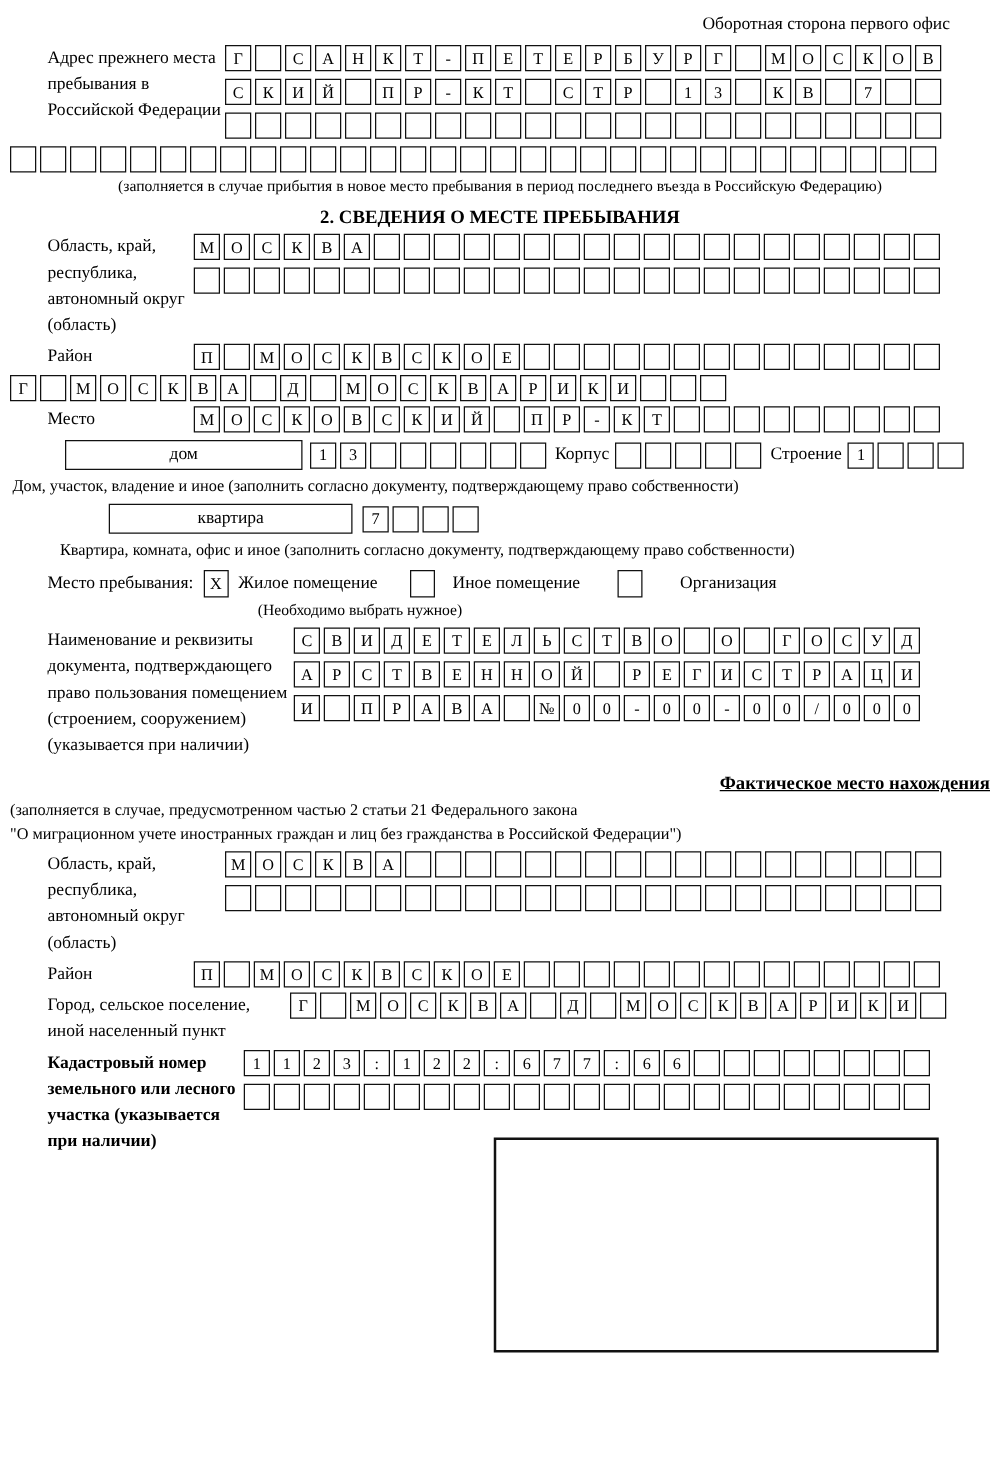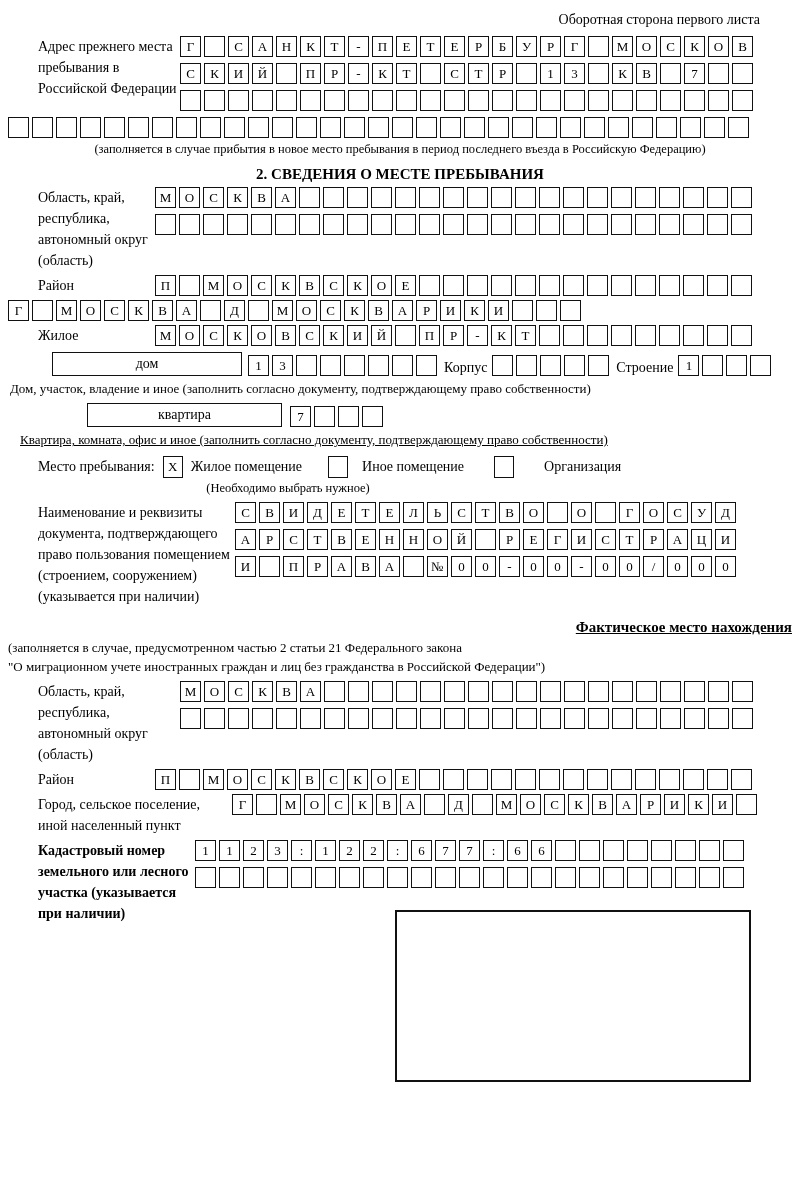--- a/index.html
+++ b/index.html
@@ -13,42 +13,42 @@
   .cellgrid{display:flex;flex-direction:column;gap:6px;}
   .cellrow{display:flex;gap:3px;}
   .cell{box-sizing:border-box;width:21px;height:21px;border:1.6px solid #111;
         font-size:13px;display:flex;align-items:center;justify-content:center;flex:none;background:#fff;}
   .fullrow{margin:6px 0 0 0;}
   .caption{font-size:12.5px;line-height:15px;text-align:center;margin-top:4px;}
   .caption-left{font-size:13px;line-height:16px;text-align:left;margin:5px 0 2px 2px;}
   .h2{font-weight:bold;font-size:15px;text-align:center;margin:9px 0 4px 0;}
   .h3{font-weight:bold;font-size:15px;text-align:right;margin:12px 0 3px 0;text-decoration:underline;}
   .field{display:flex;margin-top:4px;}
-  .house-row{display:flex;align-items:flex-end;margin-top:6px;padding-left:44px;}
+  .house-row{display:flex;align-items:center;margin-top:6px;padding-left:44px;}
   .inputbox{box-sizing:border-box;border:1.6px solid #111;height:24px;
             display:flex;align-items:center;justify-content:center;font-size:14px;background:#fff;flex:none;}
   .dom-box{width:190px;}
   .kv-box{width:195px;margin-left:35px;}
   .inline-label{margin:0 5px 0 7px;flex:none;}
   .house-row .cellrow{align-items:center;}
   .stay-row{display:flex;align-items:center;margin:8px 0 0 30px;}
   .cb{box-sizing:border-box;width:20px;height:22px;border:1.6px solid #111;
       display:flex;align-items:center;justify-content:center;font-size:13px;flex:none;background:#fff;}
   .stay-note{font-size:12.5px;text-align:center;margin:3px 0 0 0;width:560px;}
   .notes{font-size:13px;line-height:17px;text-align:left;margin-top:2px;}
   .mark-area{margin-left:387px;width:368px;margin-top:-14px;}
   .mark-box{box-sizing:border-box;border:2px solid #111;width:356px;height:172px;background:#fff;}
   .mark-note{font-size:13px;line-height:18.5px;text-align:center;margin-top:4px;width:368px;}
 </style>
 </head>
 <body>
 
 <div class="page">
 
-  <div class="header-note">Оборотная сторона первого листа</div>
+  <div class="header-note">Оборотная сторона первого офис</div>
 
   <div class="block">
     <div class="flabel w172">Адрес прежнего места пребывания в Российской Федерации</div>
     <div class="cellgrid">
       <div class="cellrow">
           <span class="cell">Г</span>
           <span class="cell"></span>
           <span class="cell">С</span>
           <span class="cell">А</span>
           <span class="cell">Н</span>
@@ -277,21 +277,21 @@
         <span class="cell">И</span>
         <span class="cell">К</span>
         <span class="cell">И</span>
         <span class="cell"></span>
         <span class="cell"></span>
         <span class="cell"></span>
       </div>
   </div>
 
   <div class="field">
-    <div class="flabel w147">Жилое</div>
+    <div class="flabel w147">Место</div>
     <div class="cellrow">
         <span class="cell">М</span>
         <span class="cell">О</span>
         <span class="cell">С</span>
         <span class="cell">К</span>
         <span class="cell">О</span>
         <span class="cell">В</span>
         <span class="cell">С</span>
         <span class="cell">К</span>
         <span class="cell">И</span>
@@ -348,21 +348,21 @@
   <div class="house-row">
     <div class="inputbox kv-box">квартира</div>
     <span style="width:8px;flex:none;"></span>
     <div class="cellrow">
         <span class="cell">7</span>
         <span class="cell"></span>
         <span class="cell"></span>
         <span class="cell"></span>
       </div>
   </div>
-  <div class="caption-left" style="margin-left:12px;text-decoration:underline;">Квартира, комната, офис и иное (заполнить согласно документу, подтверждающему право собственности)</div>
+  <div class="caption-left" style="margin-left:40px;">Квартира, комната, офис и иное (заполнить согласно документу, подтверждающему право собственности)</div>
 
   <div class="stay-row">
     <span>Место пребывания:</span>
     <span class="cb" style="margin-left:8px;">X</span>
     <span style="margin-left:8px;">Жилое помещение</span>
     <span class="cb" style="margin-left:26px;"></span>
     <span style="margin-left:14px;">Иное помещение</span>
     <span class="cb" style="margin-left:30px;"></span>
     <span style="margin-left:30px;">Организация</span>
   </div>

